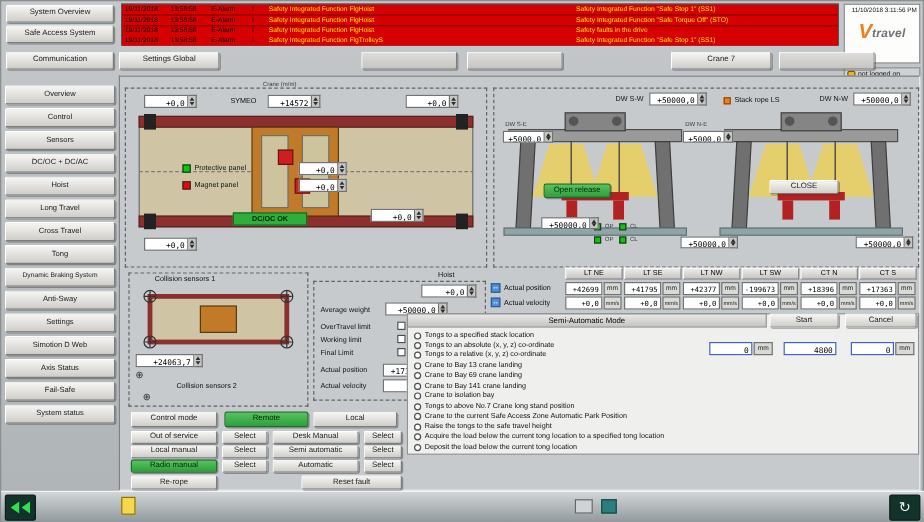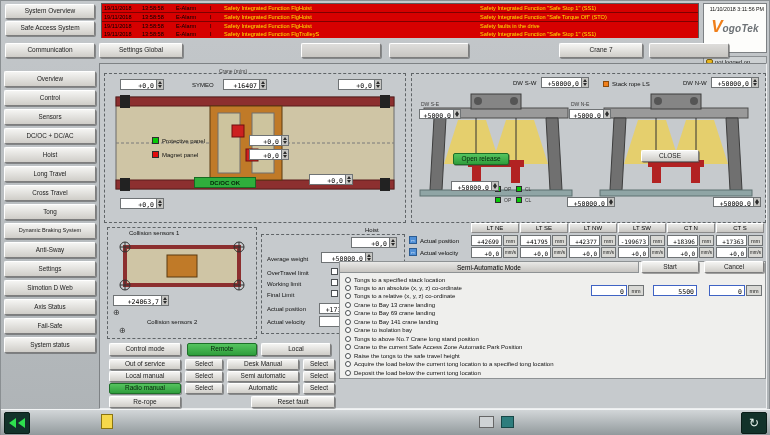--- a/index.html
+++ b/index.html
@@ -151,21 +151,21 @@
       <span class="a-cls">I</span>
       <span class="a-src">Safety Integrated Function FlgTrolleyS</span>
       <span class="a-msg">Safety Integrated Function "Safe Stop 1" (SS1)</span>
     </div>
   </div>
 
   <div id="status-box">
     <span id="status-datetime">11/10/2018 3:11:56 PM</span>
     <div id="logo">
       <span class="mark">V</span>
-        <span class="word">ogoTek</span>
+        <span class="word">travel</span>
     </div>
   </div>
   <div id="login-bar">
     <span class="key"></span>
     <span class="txt">not logged on</span>
   </div>
 
   <div class="btn" style="left:98px;top:42px;width:84px;height:15px">Settings Global</div>
   <div class="btn disabled" style="left:300px;top:42px;width:80px;height:15px"></div>
   <div class="btn disabled" style="left:388px;top:42px;width:80px;height:15px"></div>
@@ -212,21 +212,21 @@
 
   <div class="readout" style="left:119px;top:78px;width:44px">
     <span class="val">+0,0</span>
     <span class="spin">
         <i></i>
         <b></b>
       </span>
   </div>
   <span class="lbl" style="left:191px;top:81px">SYMEO</span>
   <div class="readout" style="left:222px;top:78px;width:44px">
-    <span class="val">+16407</span>
+    <span class="val">+14572</span>
     <span class="spin">
         <i></i>
         <b></b>
       </span>
   </div>
   <div class="readout" style="left:337px;top:78px;width:44px">
     <span class="val">+0,0</span>
     <span class="spin">
         <i></i>
         <b></b>
@@ -538,21 +538,21 @@
     <span class="radio"></span>
     <span class="radio-lbl">Acquire the load below the current tong location to a specified tong location</span>
     </div>
   <div class="radio-row" style="top:368px">
     <span class="radio"></span>
     <span class="radio-lbl">Deposit the load below the current tong location</span>
     </div>
 
   <div class="bluefield" style="left:590px;top:284px;width:36px">0</div>
   <span class="unitbox" style="left:627px;top:284px;width:16px">mm</span>
-  <div class="bluefield" style="left:652px;top:284px;width:44px">5500</div>
+  <div class="bluefield" style="left:652px;top:284px;width:44px">4800</div>
   <div class="bluefield" style="left:708px;top:284px;width:36px">0</div>
   <span class="unitbox" style="left:745px;top:284px;width:16px">mm</span>
 
   <div class="btn" style="left:108px;top:342px;width:72px;height:13px">Control mode</div>
   <div class="btn green" style="left:186px;top:342px;width:70px;height:13px">Remote</div>
   <div class="btn" style="left:260px;top:342px;width:70px;height:13px">Local</div>
 
   <div class="btn" style="left:108px;top:358px;width:72px;height:11px">Out of service</div>
   <div class="btn" style="left:184px;top:358px;width:38px;height:11px">Select</div>
   <div class="btn" style="left:226px;top:358px;width:72px;height:11px">Desk Manual</div>

